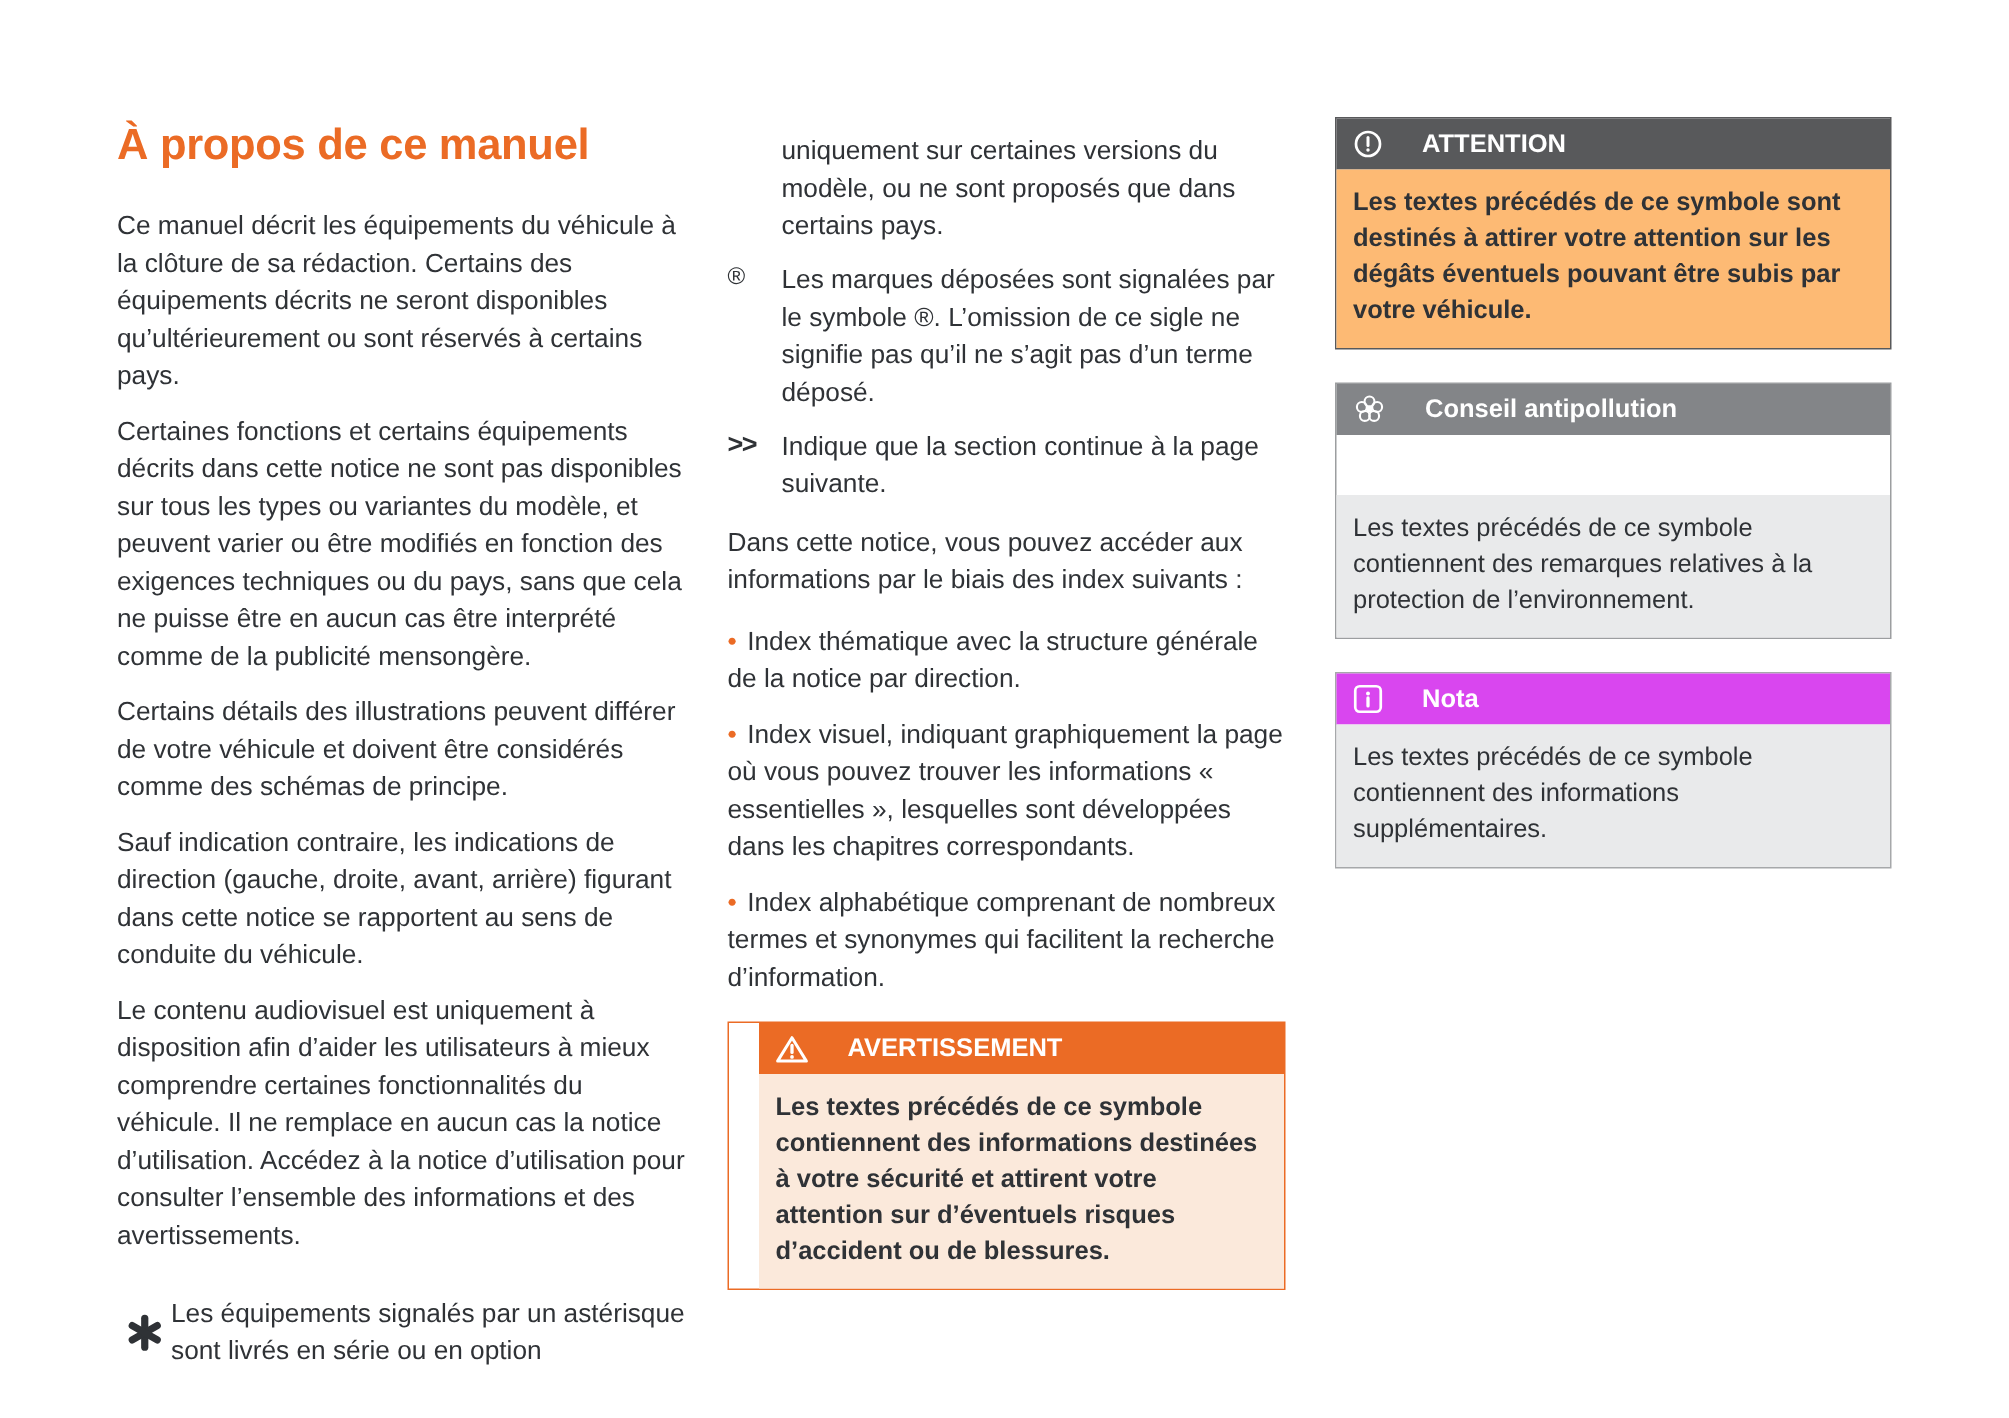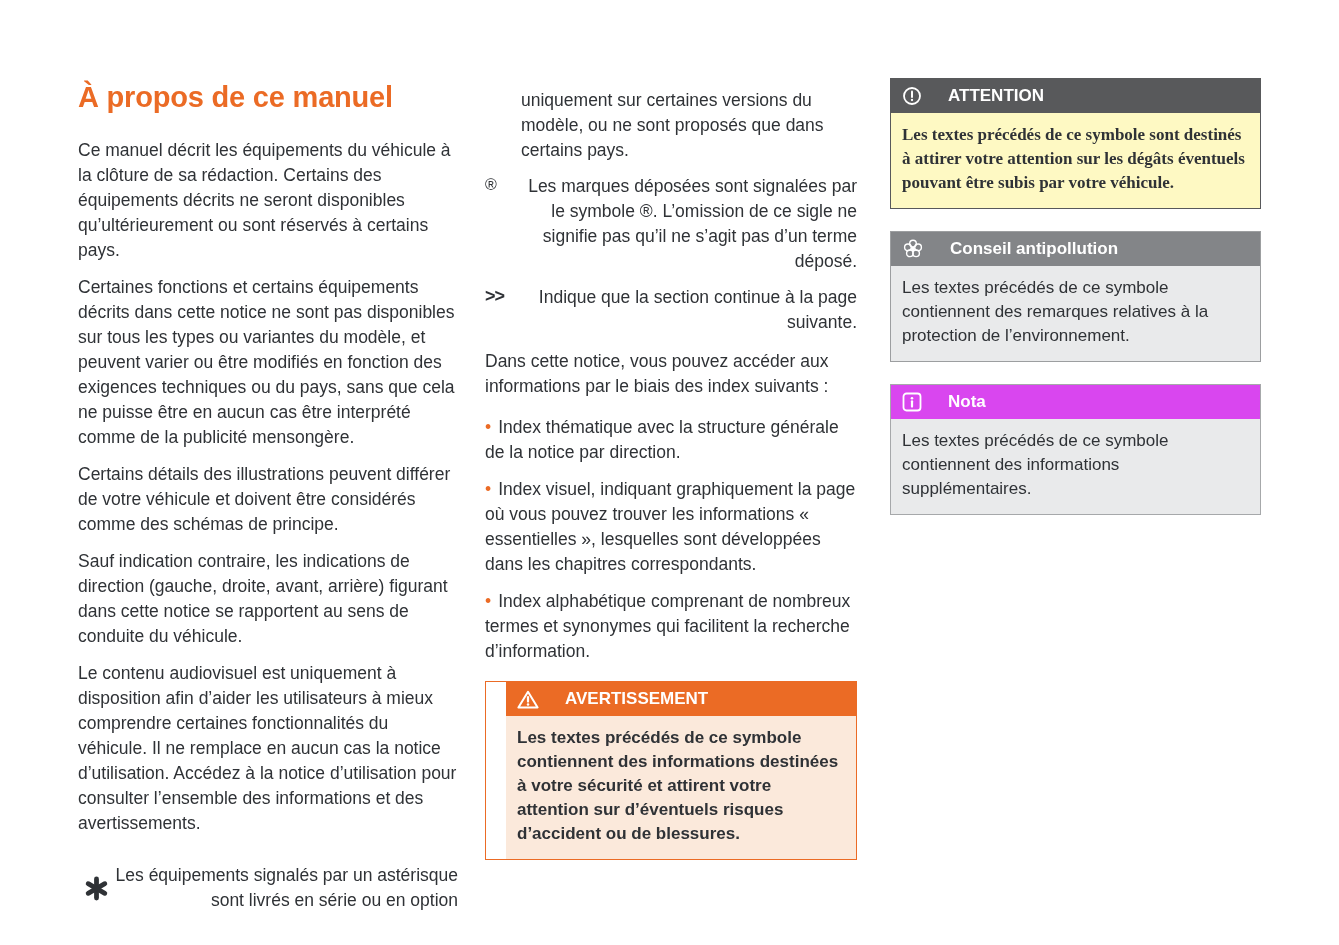--- a/index.html
+++ b/index.html
@@ -14,21 +14,21 @@
 
   h1.title{
     margin:0 0 24px 0;font-size:29px;line-height:34px;font-weight:700;
     color:#EB6B25;letter-spacing:-0.2px;
   }
   .para{font-size:17.5px;line-height:25px;margin:12px 0 11px 0;}
   .para b, .hang-text b{font-weight:400;}
 
   .hang{display:flex;margin:0 0 11px 0;}
   .hang .gutter{flex:0 0 36px;}
-  .hang-text{margin:0;flex:1;font-size:17.5px;line-height:25px;text-align:right;}
+  .hang-text{margin:0;flex:1;font-size:17.5px;line-height:25px;}
   .asterisk-item{margin-top:27px;}
   .cont{margin-left:36px;}
 
   .sym{font-size:16px;padding-top:2px;color:#2F3236;}
   .sym-next{font-size:18px;font-weight:600;letter-spacing:-1px;padding-top:1px;}
 
   .bullet-para{font-size:17.5px;line-height:25px;margin:0 0 12px 0;}
   .bullet-para .dot{color:#EB6B25;margin-right:7px;}
   .index-intro{margin:14px 0 16px 0;}
 
@@ -36,25 +36,25 @@
   .box-head{display:flex;align-items:center;gap:26px;height:34px;padding:0 11px;
     color:#fff;font-weight:700;font-size:17px;}
   .box-body{padding:10px 11px 13px 11px;font-size:17px;line-height:24px;}
 
   .box-warn{border-color:#EB6B25;margin-top:17px;padding-left:20px;}
   .box-warn .box-head{background:#EB6B25;}
   .box-warn .box-body{background:#FBE9DB;font-weight:700;}
 
   .box-attention{border-color:#58595B;}
   .box-attention .box-head{background:#58595B;}
-  .box-attention .box-body{background:#fef9c3;font-weight:700;font-family:Liberation Serif, serif;}
+  .box-attention .box-body{background:#fdba74;font-weight:700;}
 
   .box-eco{border-color:#9C9EA0;}
   .box-eco .box-head{background:#838588;}
-  .box-eco .box-body{background:#E9EAEB;}
+  .box-eco .box-body{background:#E9EAEB;margin-top:40px;}
 
   .box-nota{border-color:#A6A8AA;}
   .box-nota .box-head{background:#d946ef;}
   .box-nota .box-body{background:#E9EAEB;}
 
   .icon{display:inline-flex;align-items:center;justify-content:center;flex:0 0 auto;}
   .ast-svg{display:block;margin-top:1px;}
 </style>
 </head>
 <body>

